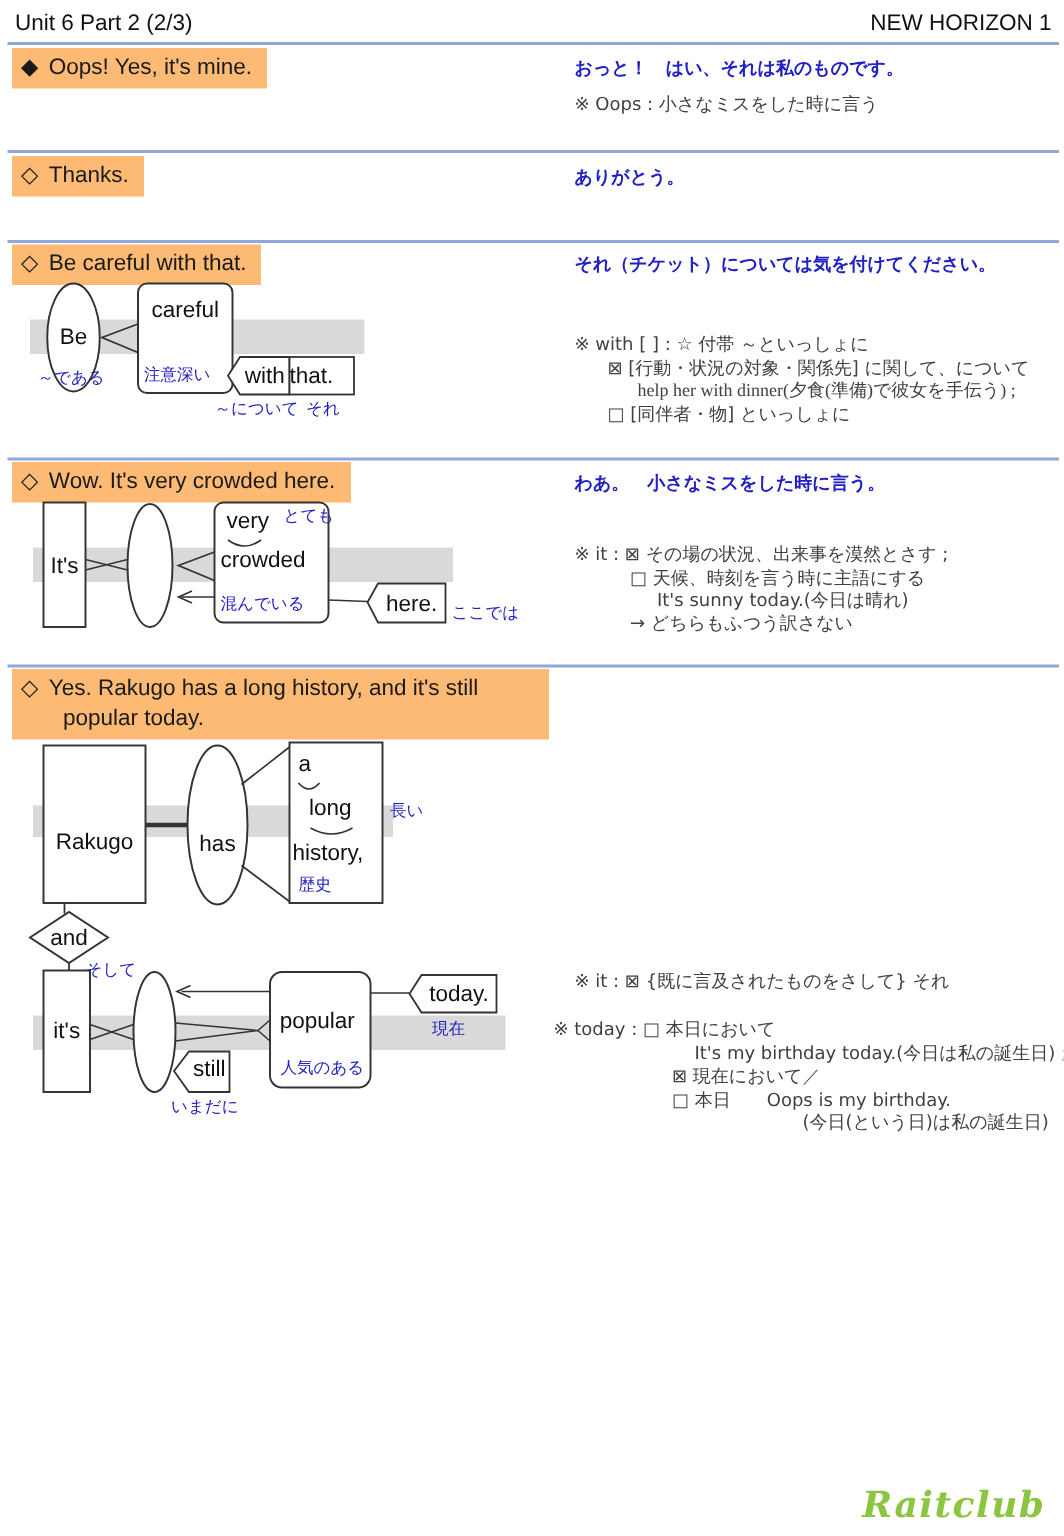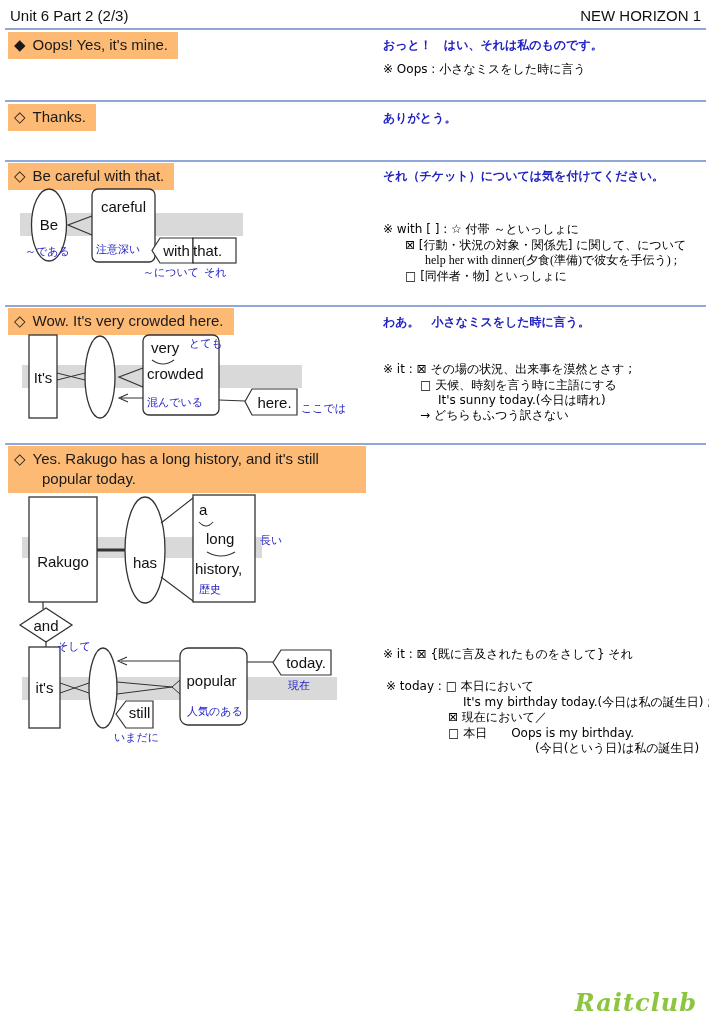--- a/index.html
+++ b/index.html
@@ -3,21 +3,21 @@
 <meta charset="utf-8">
 <style>
   html,body{margin:0;padding:0;background:#fff;}
   .page{position:relative;width:709px;height:1024px;background:#ffffff;overflow:hidden;
         font-family:"Liberation Sans","DejaVu Sans",sans-serif;color:#1a1a1a;}
   .divider{position:absolute;left:5px;right:3px;height:2px;background:#8fa8d8;}
   .hl{position:absolute;background:#fdba74;font-size:15px;padding:3px 10px 4px 6px;white-space:nowrap;line-height:20px;}
   .hl .bullet{margin-right:7px;}
   .trans{position:absolute;color:#2121c2;font-weight:bold;font-size:12px;white-space:nowrap;
          font-family:"DejaVu Sans","Liberation Sans",sans-serif;}
-  .note{position:absolute;color:#000000;font-size:12px;white-space:nowrap;
+  .note{position:absolute;color:#404040;font-size:12px;white-space:nowrap;
         font-family:"DejaVu Sans","Liberation Sans",sans-serif;}
   .diagram{position:absolute;}
   .diagram svg{position:absolute;left:0;top:0;}
   .dlabel{position:absolute;font-size:15px;white-space:nowrap;line-height:17px;color:#111;}
   .dlabel.ctr{text-align:center;}
   .dja{position:absolute;font-size:11px;color:#2121c2;white-space:nowrap;line-height:13px;
        font-family:"DejaVu Sans","Liberation Sans",sans-serif;}
   .hdr{position:absolute;font-size:15px;color:#111;white-space:nowrap;}
   .logo{position:absolute;font-family:"DejaVu Serif","Liberation Serif",serif;
         font-style:italic;font-weight:bold;font-size:24px;color:#8cc540;letter-spacing:1px;}
@@ -149,20 +149,20 @@
     <div class="dlabel ctr" style="left:29px;top:186px;width:31px;">it's</div>
     <div class="dlabel ctr" style="left:180px;top:179px;width:63px;">popular</div>
     <div class="dja" style="left:187px;top:212px;">人気のある</div>
     <div class="dlabel ctr" style="left:126px;top:211px;width:27px;">still</div>
     <div class="dja" style="left:114px;top:238px;">いまだに</div>
     <div class="dlabel ctr" style="left:281px;top:161px;width:50px;">today.</div>
     <div class="dja" style="left:288px;top:186px;">現在</div>
   </div>
 
   <div class="note" style="left:383px;top:646px;">※ it :  ⊠ {既に言及されたものをさして} それ</div>
-  <div class="note" style="left:386px;top:678px;">※ today :  □ 本日において</div>
+  <div class="note" style="left:369px;top:678px;">※ today :  □ 本日において</div>
   <div class="note" style="left:463px;top:694px;">It's my birthday today.(今日は私の誕生日) ;</div>
   <div class="note" style="left:448px;top:709px;">⊠ 現在において／</div>
   <div class="note" style="left:448px;top:725px;">□ 本日　　Oops is my birthday.</div>
   <div class="note" style="left:535px;top:740px;">(今日(という日)は私の誕生日)</div>
 
   <div class="logo" style="right:12px;top:988px;">Raitclub</div>
 </div>
 
 </body></html>

